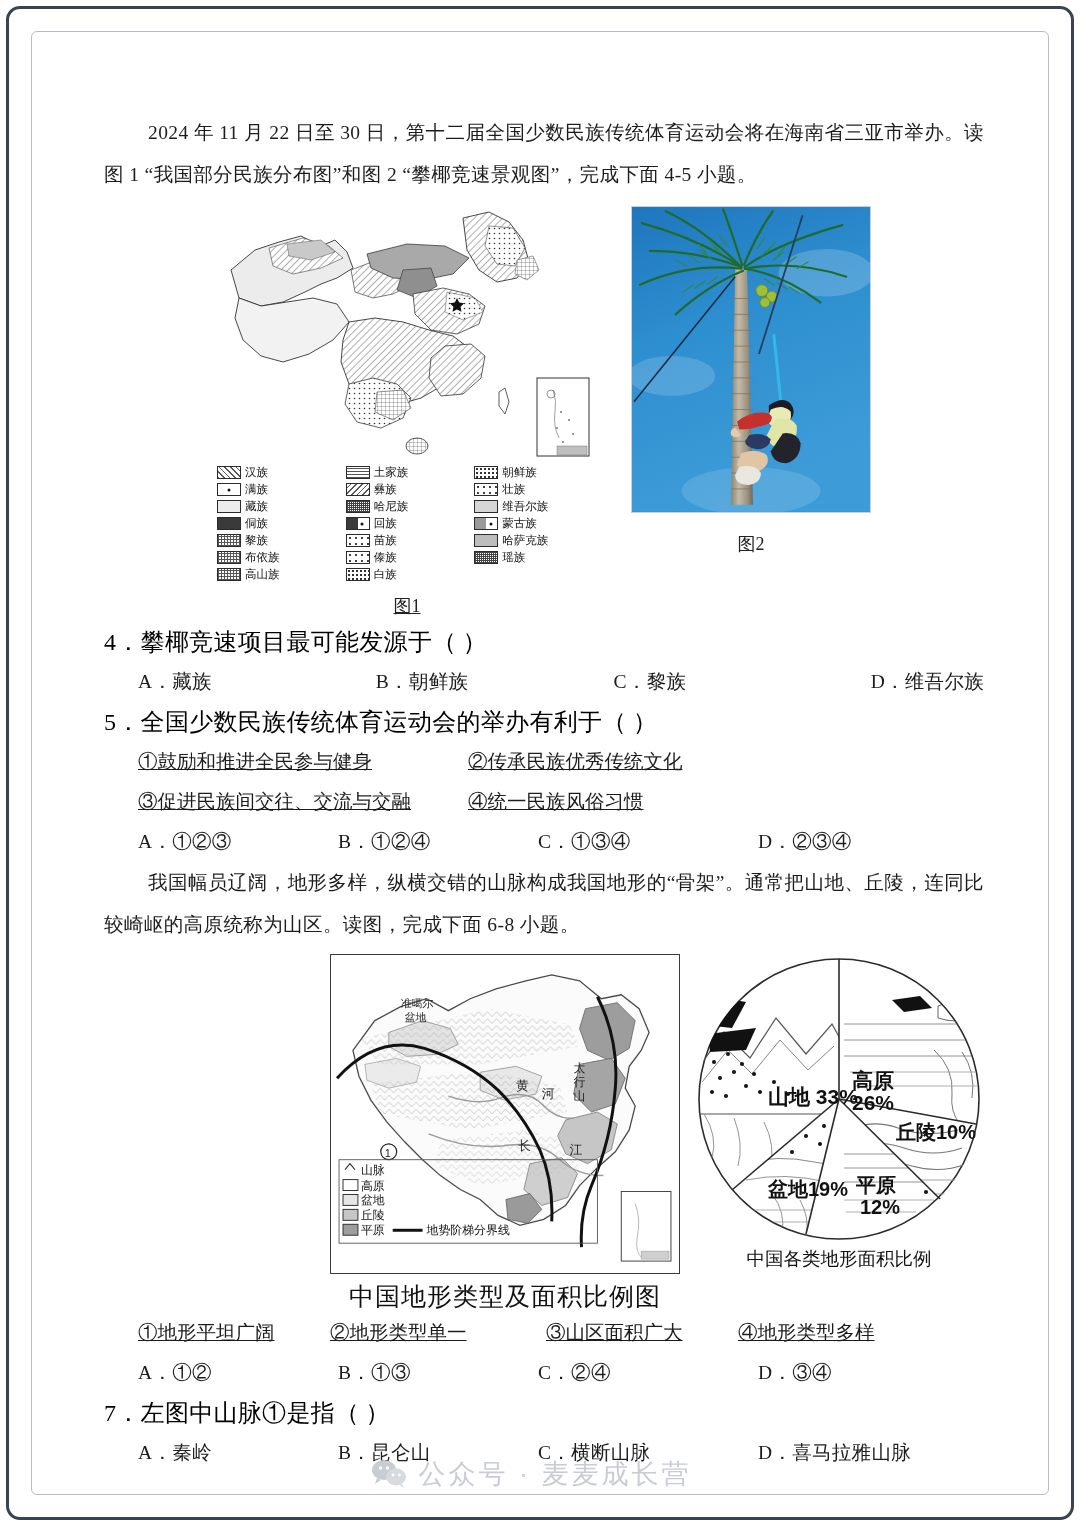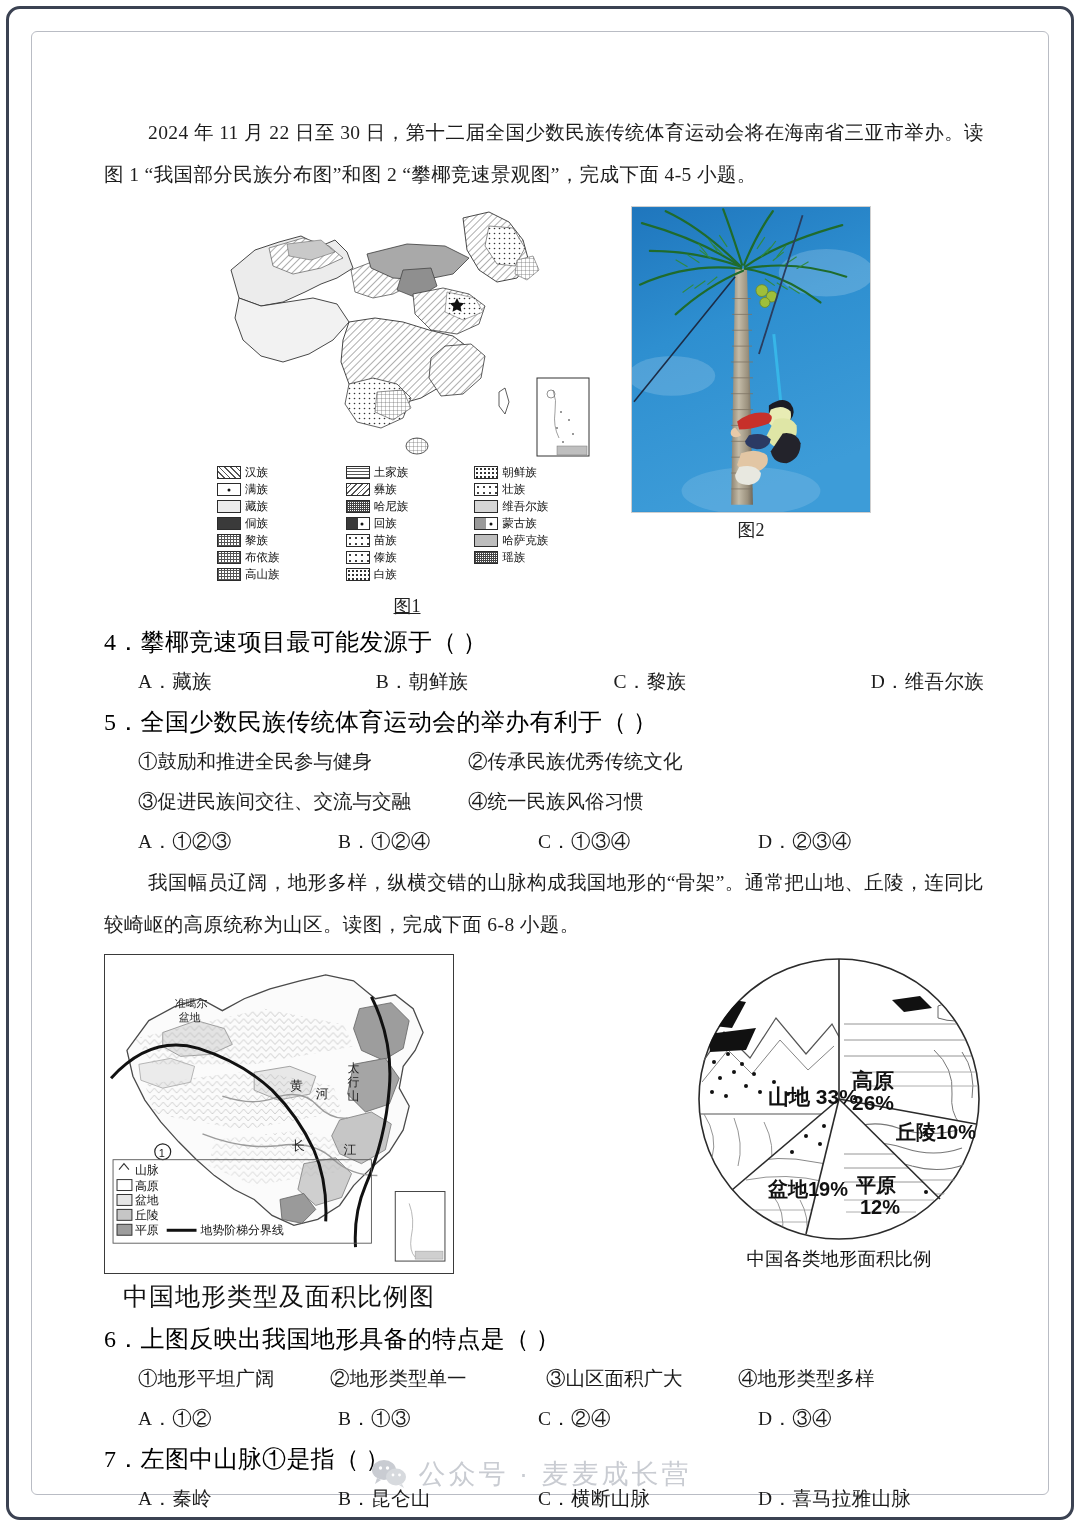--- a/index.html
+++ b/index.html
@@ -62,21 +62,21 @@
     letter-spacing: .3px;
   }
   .opt { white-space: nowrap; }
 
   .stmt-row {
     display: flex;
     font-size: 19.5px;
     line-height: 40px;
     color: #1c1c1c;
   }
-  .stmt { white-space: nowrap; }
+  .stmt { white-space: nowrap; text-decoration: underline; }
 
   .fig-cap {
     text-align: center;
     font-size: 18px;
     color: #222;
   }
   .big-cap {
     text-align: center;
     font-size: 25px;
     color: #111;
@@ -161,21 +161,21 @@
     border: 1px solid #cfcfcf;
     overflow: hidden;
     position: relative;
     background: #2a86c8;
   }
   .photo2 svg { display: block; width: 100%; height: 100%; }
 
   
   .figrow-2 {
     display: flex;
-    justify-content: space-between;
+    justify-content: flex-end;
     align-items: flex-start;
     gap: 14px;
     margin-top: 8px;
   }
   .map2-wrap { width: 350px; }
   .map2-box {
     width: 350px; height: 320px;
     border: 1.5px solid #3a3a3a;
     position: relative;
     background: #fff;
@@ -454,21 +454,21 @@
               <path d="M144 214 q16 -4 22 6 q2 16 -12 22 q-16 2 -18 -12 Z" fill="#dfe6a6"></path>
               <path d="M152 228 q14 -2 18 10 q0 16 -14 20 q-14 0 -16 -12 Z" fill="#23232b"></path>
               <path d="M106 216 q16 -12 32 -8 q6 4 0 10 q-16 6 -30 6 Z" fill="#c7302a"></path>
               <path d="M104 222 q-6 2 -4 8 q4 4 10 0 Z" fill="#e7c9a8"></path>
               <path d="M118 230 q14 -4 22 4 q-2 10 -14 10 q-12 -2 -12 -8 Z" fill="#2b3a63"></path>
               <path d="M110 248 q16 -6 26 2 q4 10 -8 16 q-16 4 -22 -6 Z" fill="#e2c6a4"></path>
               <path d="M108 262 q16 -4 22 6 q0 10 -12 12 q-14 0 -14 -10 Z" fill="#e8e8e0"></path>
             </g>
           </svg>
         </div>
-        <div class="fig-cap" style="margin-top:5px;text-align:center;">图2</div>
+        <div class="fig-cap" style="margin-top:19px;text-align:center;">图2</div>
       </div>
     </div>
 
     <div class="q-line" style="margin-top:4px;">
       <span class="q-num">4．</span><span>攀椰竞速项目最可能发源于（    ）</span>
     </div>
     <div class="opt-row" style="padding-left:34px;gap:45px;">
       <span class="opt" style="width:200px;">A．藏族</span>
       <span class="opt" style="width:200px;">B．朝鲜族</span>
       <span class="opt" style="width:220px;">C．黎族</span>
@@ -677,23 +677,20 @@
             <text x="202" y="185" font-family="'Liberation Sans',sans-serif" font-size="20" font-weight="bold" fill="#111">丘陵10%</text>
             <text x="162" y="238" font-family="'Liberation Sans',sans-serif" font-size="20" font-weight="bold" fill="#111">平原</text>
             <text x="166" y="260" font-family="'Liberation Sans',sans-serif" font-size="20" font-weight="bold" fill="#111">12%</text>
             <text x="74" y="242" font-family="'Liberation Sans',sans-serif" font-size="20" font-weight="bold" fill="#111">盆地19%</text>
           </svg>
         </div>
         <div class="pie-cap">中国各类地形面积比例</div>
       </div>
     </div>
 
-    <div class="q-line" style="margin-top:6px;">
-      <span class="q-num">6．</span><span>上图反映出我国地形具备的特点是（    ）</span>
-    </div>
     <div class="stmt-row" style="padding-left:34px;">
       <span class="stmt" style="width:192px;">①地形平坦广阔</span>
       <span class="stmt" style="width:192px;">②地形类型单一</span>
       <span class="stmt" style="width:192px;margin-left:24px;">③山区面积广大</span>
       <span class="stmt">④地形类型多样</span>
     </div>
     <div class="opt-row" style="padding-left:34px;">
       <span class="opt" style="width:200px;">A．①②</span>
       <span class="opt" style="width:200px;">B．①③</span>
       <span class="opt" style="width:220px;">C．②④</span>

